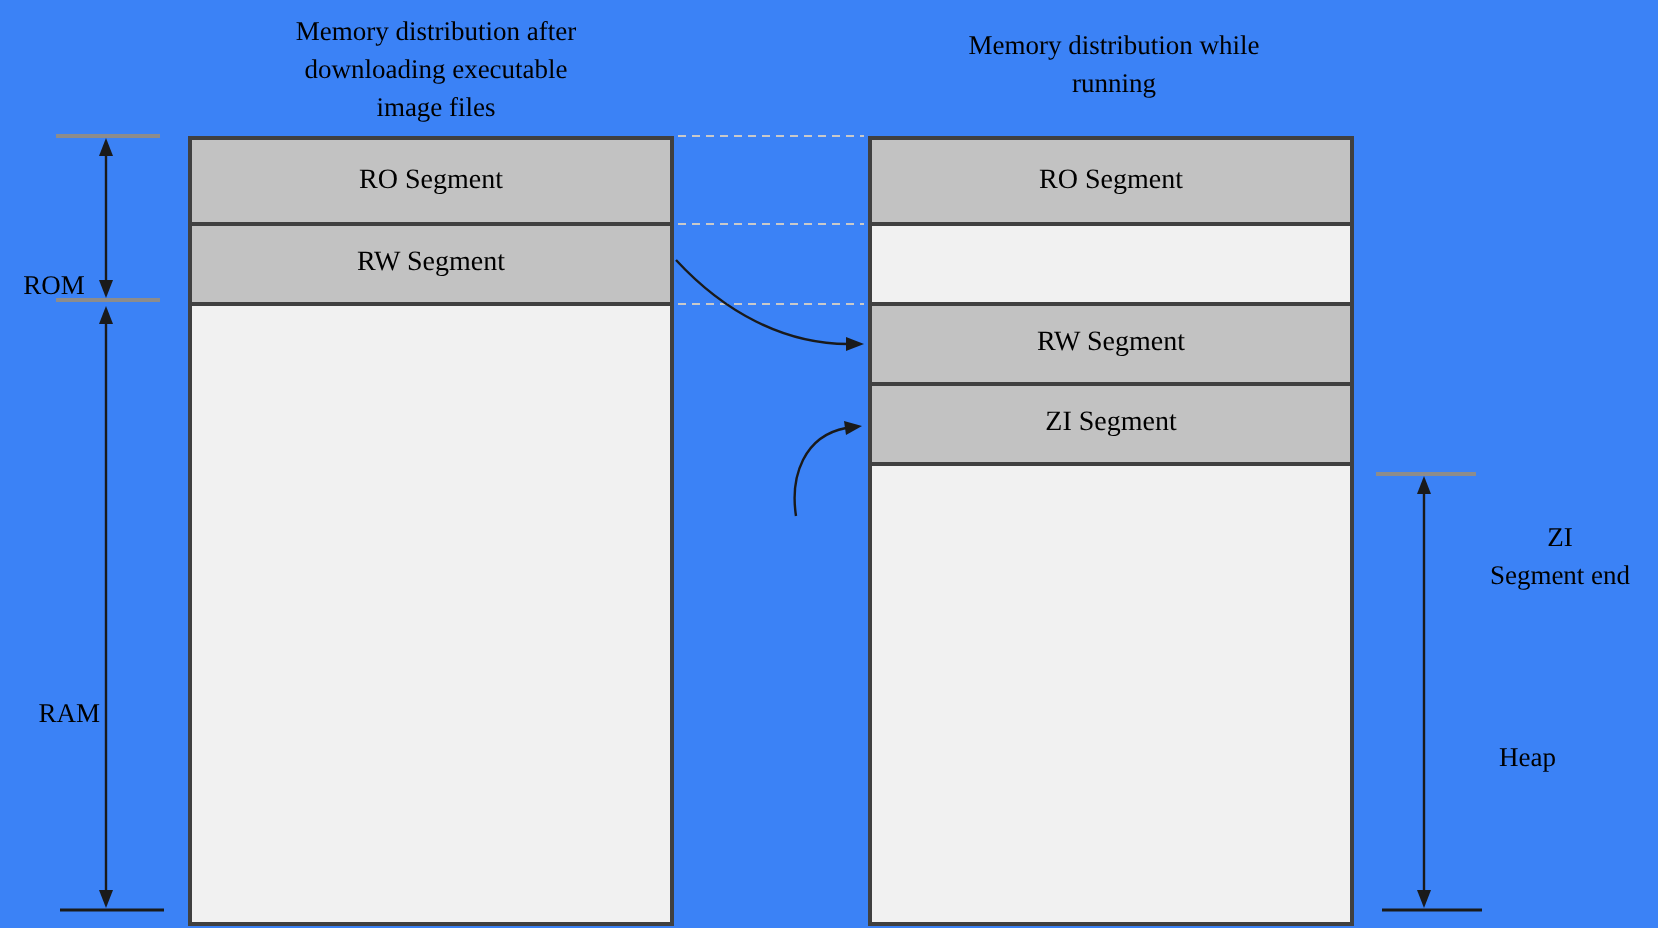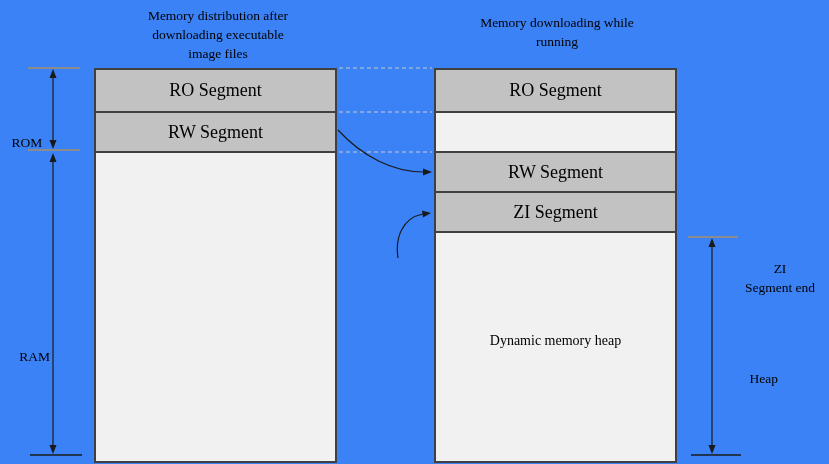--- a/index.html
+++ b/index.html
@@ -28,21 +28,21 @@
     white-space:pre-line;
   }
   .membox{
     background:var(--box-fill);
     border:2px solid var(--border);
   }
   .seg{
     background:var(--segment-fill);
     border:2px solid var(--border);
     display:flex;align-items:center;justify-content:center;
-    font-size:18px;
+    font-size:14px;
   }
   .region-label{
     display:flex;align-items:center;justify-content:center;
     font-size:14px;
   }
   .side-label{
     font-size:13.5px;
     line-height:19px;
     text-align:center;
     white-space:pre-line;
@@ -56,43 +56,40 @@
   .ahead{fill:var(--arrow);stroke:none;}
 </style>
 </head>
 <body>
 
 <div id="canvas">
 
   <div class="abs title" style="left:88px;top:6px;width:260px;">Memory distribution after
 downloading executable
 image files</div>
-  <div class="abs title" style="left:437px;top:13px;width:240px;">Memory downloading while
+  <div class="abs title" style="left:437px;top:13px;width:240px;">Memory distribution while
 running</div>
 
   <div class="abs membox" style="left:94px;top:68px;width:243px;height:395px;"></div>
   <div class="abs seg" style="left:94px;top:68px;width:243px;height:45px;">
     <span>RO Segment</span>
   </div>
   <div class="abs seg" style="left:94px;top:111px;width:243px;height:42px;">
     <span>RW Segment</span>
   </div>
 
   <div class="abs membox" style="left:434px;top:68px;width:243px;height:395px;"></div>
   <div class="abs seg" style="left:434px;top:68px;width:243px;height:45px;">
     <span>RO Segment</span>
   </div>
   <div class="abs seg" style="left:434px;top:151px;width:243px;height:42px;">
     <span>RW Segment</span>
   </div>
   <div class="abs seg" style="left:434px;top:191px;width:243px;height:42px;font-family:Liberation Serif, serif;">
     <span>ZI Segment</span>
-  </div>
-  <div class="abs region-label" style="left:434px;top:241px;width:243px;height:200px;">
-    <span>Dynamic memory heap</span>
   </div>
 
   <div class="abs side-label" style="left:4px;top:101px;width:46px;">ROM</div>
   <div class="abs side-label" style="left:4px;top:315px;width:46px;text-align:right;">RAM</div>
   <div class="abs side-label" style="left:728px;top:227px;width:104px;">ZI
 Segment end</div>
   <div class="abs side-label" style="left:730px;top:337px;width:48px;text-align:right;">Heap</div>
 
   <svg class="overlay" width="829" height="464" viewBox="0 0 829 464">
 

